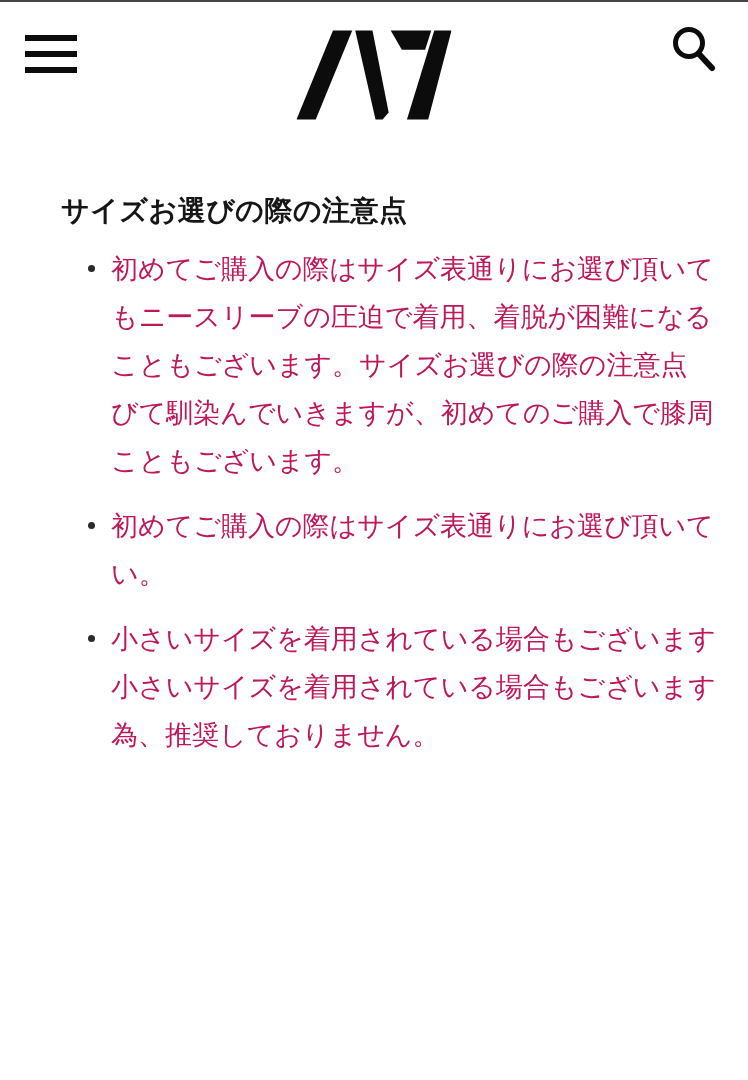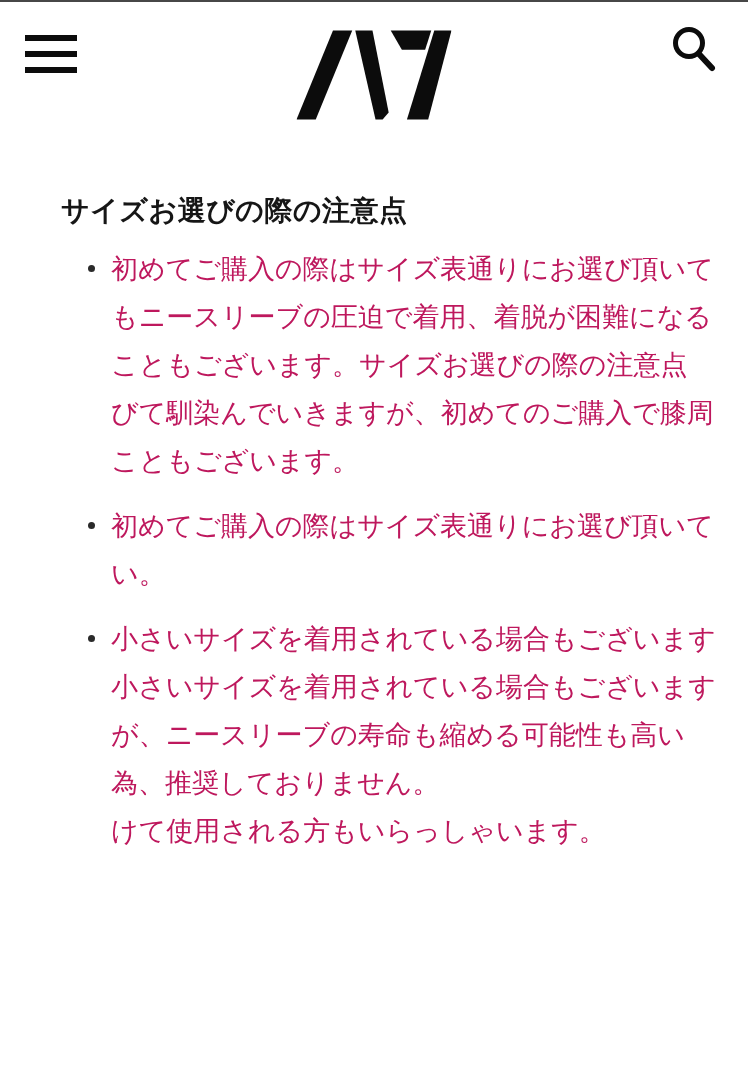--- a/index.html
+++ b/index.html
@@ -150,18 +150,16 @@
     <li>
       <span class="dot"></span>
       <div class="line">初めてご購入の際はサイズ表通りにお選び頂いて</div>
       <div class="line">い。</div>
     </li>
 
     <li>
       <span class="dot"></span>
       <div class="line">小さいサイズを着用されている場合もございます</div>
       <div class="line">小さいサイズを着用されている場合もございます</div>
-      <div class="line">が、ニースリーブの寿命も縮める可能性も高い</div>
       <div class="line">為、推奨しておりません。</div>
-      <div class="line">けて使用される方もいらっしゃいます。</div>
     </li>
   </ul>
 </main>
 
 </body></html>

